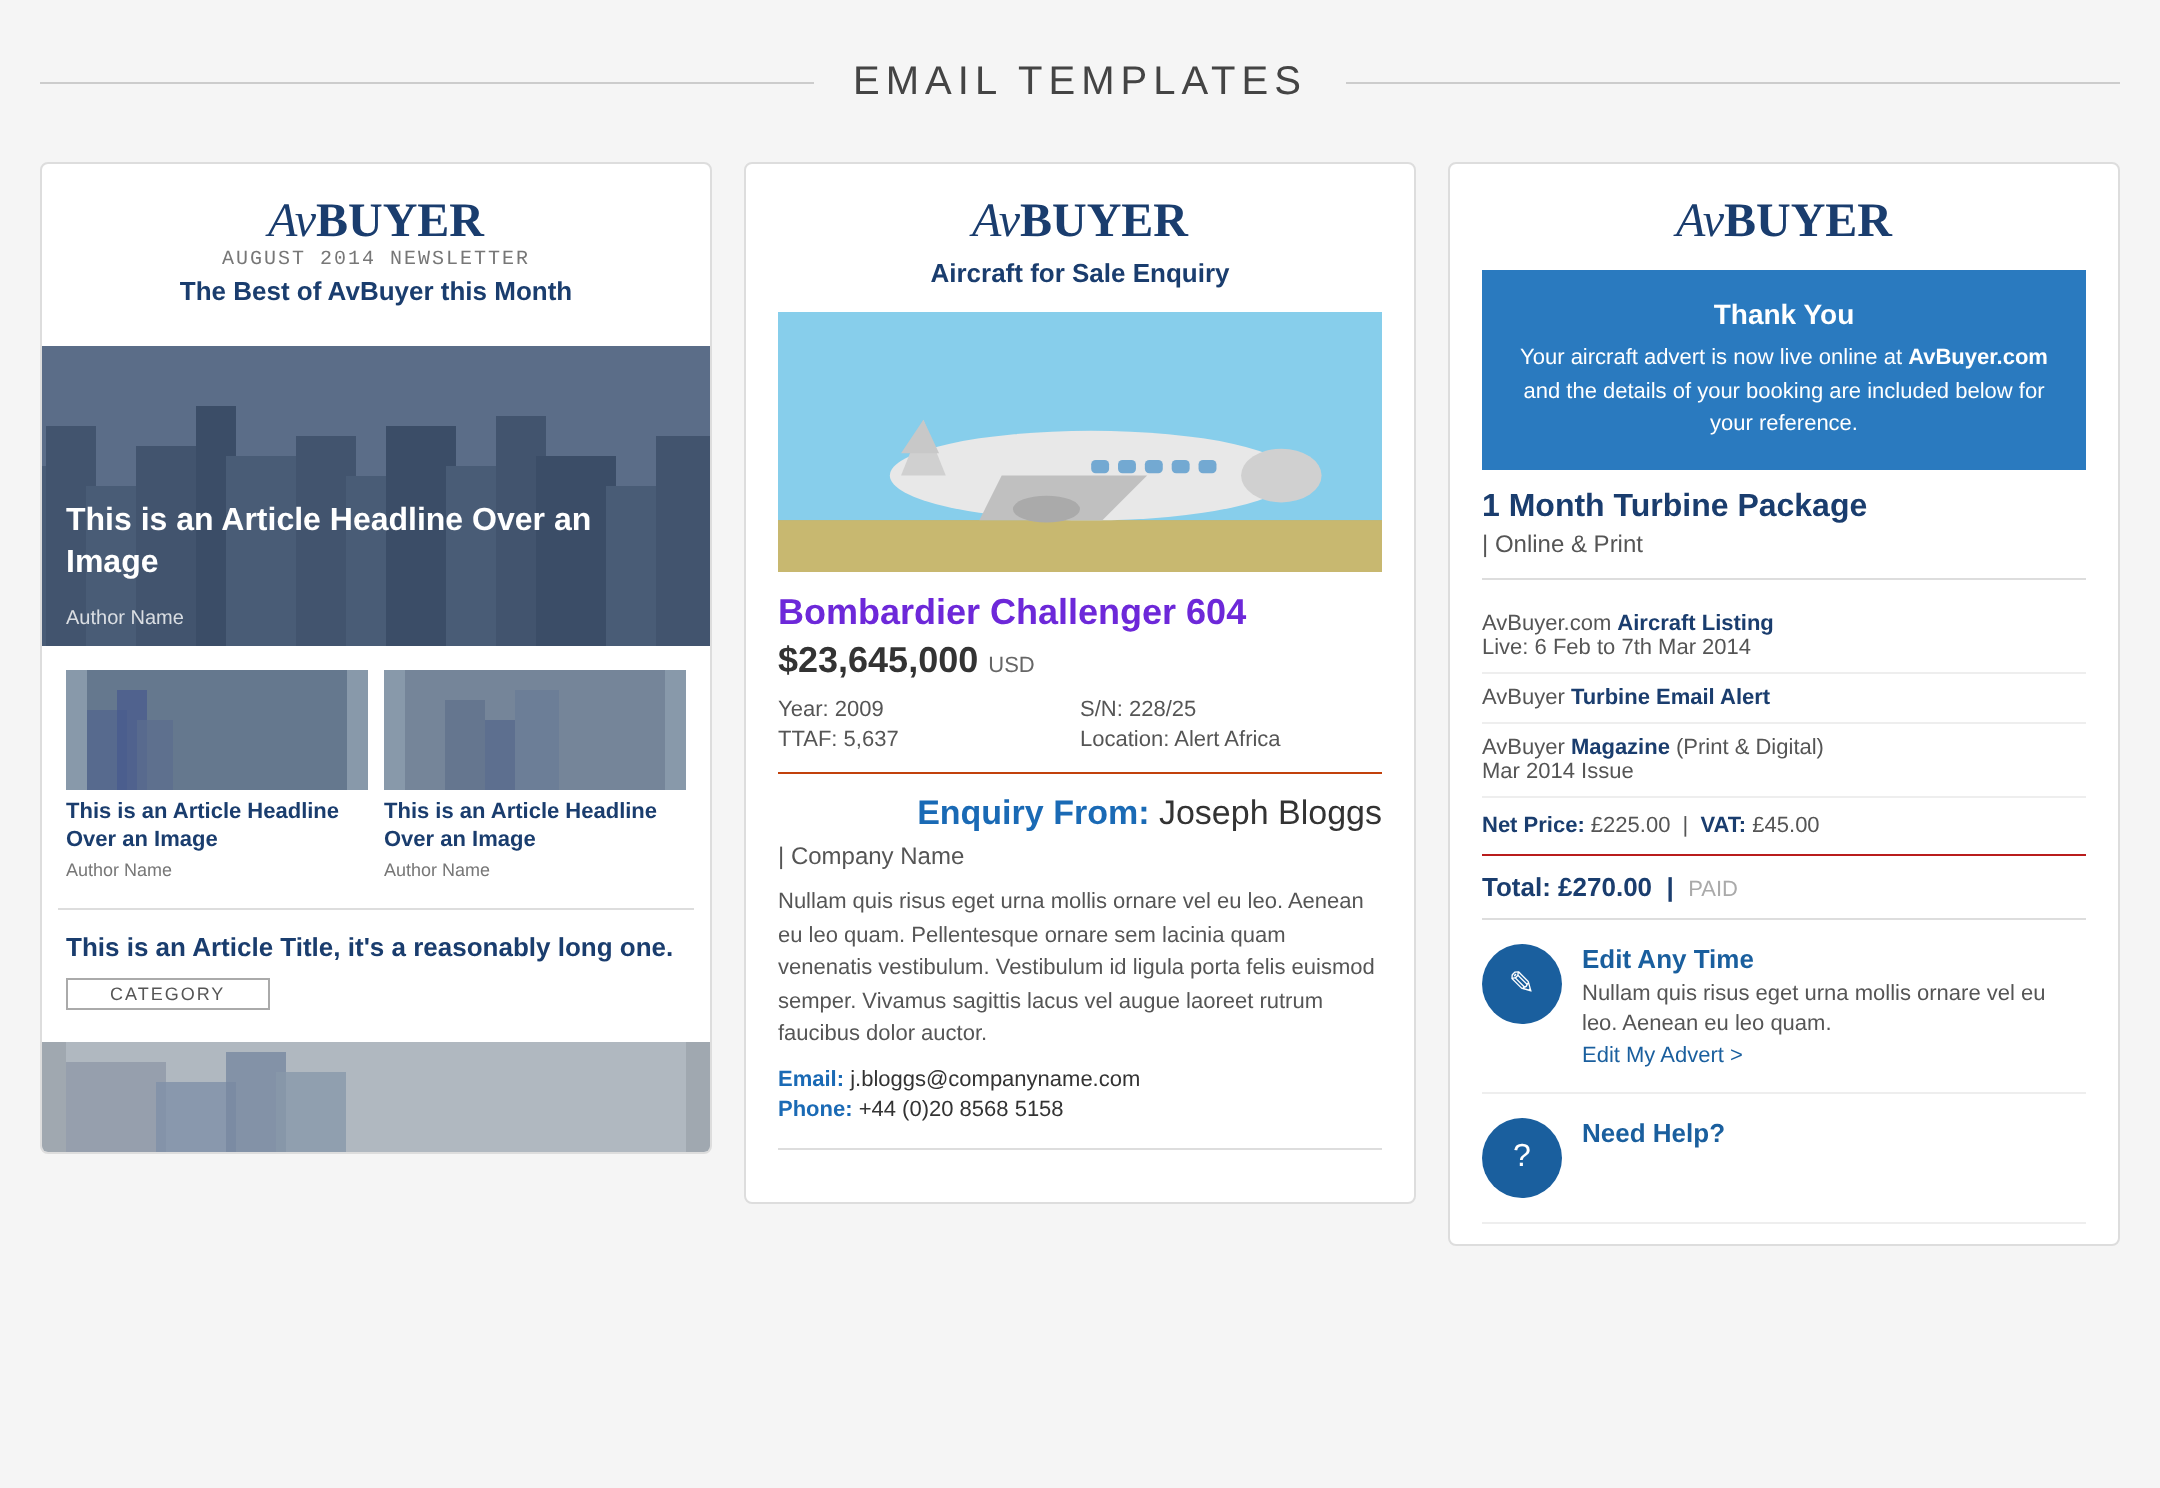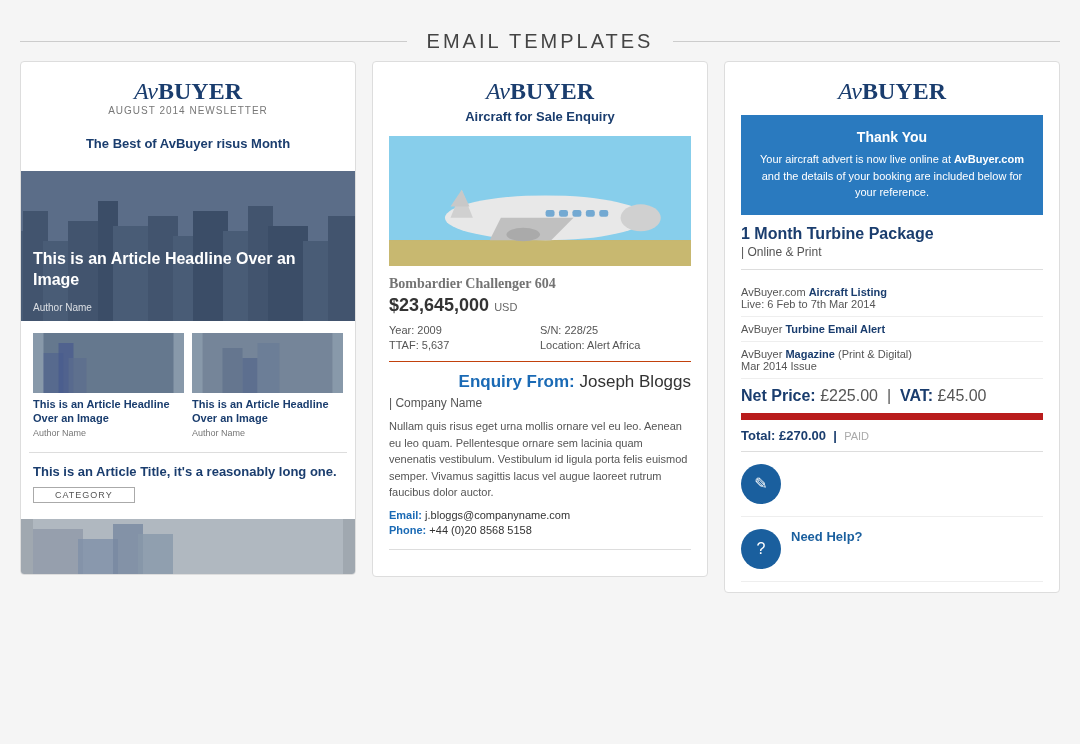--- a/index.html
+++ b/index.html
@@ -11,21 +11,21 @@
       align-items: center;
       padding: 30px 20px;
       min-height: 744px;
     }
 
     .page-header {
       display: flex;
       align-items: center;
       width: 100%;
       max-width: 1040px;
-      margin-bottom: 8px;
+      margin-bottom: 28px;
     }
     .header-line {
       flex: 1;
       height: 1px;
       background: #ccc;
     }
     .page-title {
       font-size: 20px;
       letter-spacing: 3px;
       color: #444;
@@ -55,21 +55,22 @@
     
     .card1-inner {
       padding: 16px 16px 10px;
       text-align: center;
     }
     .newsletter-date {
       font-size: 10px;
       color: #777;
       letter-spacing: 1px;
       text-transform: uppercase;
-      margin-bottom: 20px;
+      margin-bottom: 2px;
+      font-family: Liberation Mono, monospace;
     }
     .newsletter-title {
       font-size: 13px;
       font-weight: bold;
       color: #1a3d6e;
       margin-bottom: 10px;
     }
 
     .hero-image-block {
       position: relative;
@@ -179,25 +180,24 @@
     .jet-image {
       width: 100%;
       height: 130px;
       background: linear-gradient(180deg, #87CEEB 0%, #87CEEB 60%, #c8b870 60%, #b8a860 100%);
       overflow: hidden;
       position: relative;
       margin-bottom: 10px;
     }
 
     .jet-name {
-      font-size: 14px;
-      font-weight: bold;
-      color: #737373;
+      font-size: 18px;
+      font-weight: bold;
+      color: #6d28d9;
       margin-bottom: 3px;
-      font-family: Liberation Serif, serif;
     }
     .jet-price {
       font-size: 18px;
       font-weight: bold;
       color: #333;
       margin-bottom: 8px;
     }
     .jet-price span.usd {
       font-size: 11px;
       font-weight: normal;
@@ -295,23 +295,23 @@
       color: #555;
       padding: 6px 0;
       border-bottom: 1px solid #eee;
     }
     .listing-row strong {
       color: #1a3d6e;
     }
 
     .price-row {
       padding: 8px 0;
-      font-size: 16px;
-      color: #555;
-      border-bottom: 7px solid #b91c1c;
+      font-size: 11px;
+      color: #555;
+      border-bottom: 1px solid #b91c1c;
     }
     .price-row strong {
       color: #1a3d6e;
     }
 
     .total-row {
       padding: 8px 0;
       font-size: 13px;
       font-weight: bold;
       color: #1a3d6e;
@@ -389,21 +389,21 @@
 </header>
 
 <div class="templates-container">
 
   <div class="template-card">
     <div class="card1-inner">
       <div class="logo-text">
         <span class="av-part">Av</span><span class="buyer-part">Buyer</span>
       </div>
       <div class="newsletter-date">AUGUST 2014 NEWSLETTER</div>
-      <div class="newsletter-title">The Best of AvBuyer risus Month</div>
+      <div class="newsletter-title">The Best of AvBuyer this Month</div>
     </div>
 
     <div class="hero-image-block">
       <svg class="hero-svg-bg" viewBox="0 0 360 150" xmlns="http://www.w3.org/2000/svg" preserveAspectRatio="xMidYMid slice">
         <rect width="360" height="150" fill="#8090a8"></rect>
 
         <rect x="0" y="60" width="40" height="90" fill="#5a6a80"></rect>
         <rect x="15" y="40" width="25" height="110" fill="#4a5a70"></rect>
         <rect x="35" y="70" width="30" height="80" fill="#5a6a80"></rect>
         <rect x="60" y="50" width="35" height="100" fill="#4a5a70"></rect>
@@ -602,20 +602,25 @@
 
       <div class="total-row">
         <span>Total:</span>
         <strong>£270.00</strong>
         &nbsp;|&nbsp;
         <span class="paid-label">PAID</span>
       </div>
 
       <div class="feature-item">
         <div class="feature-icon">✎</div>
+        <div class="feature-content">
+          <div class="feature-title">Edit Any Time</div>
+          <div class="feature-text">Nullam quis risus eget urna mollis ornare vel eu leo. Aenean eu leo quam.</div>
+          <a class="feature-link" href="#">Edit My Advert &gt;</a>
+        </div>
       </div>
 
       <div class="feature-item">
         <div class="feature-icon">?</div>
         <div class="feature-content">
           <div class="feature-title">Need Help?</div>
         </div>
       </div>
 
     </div>

